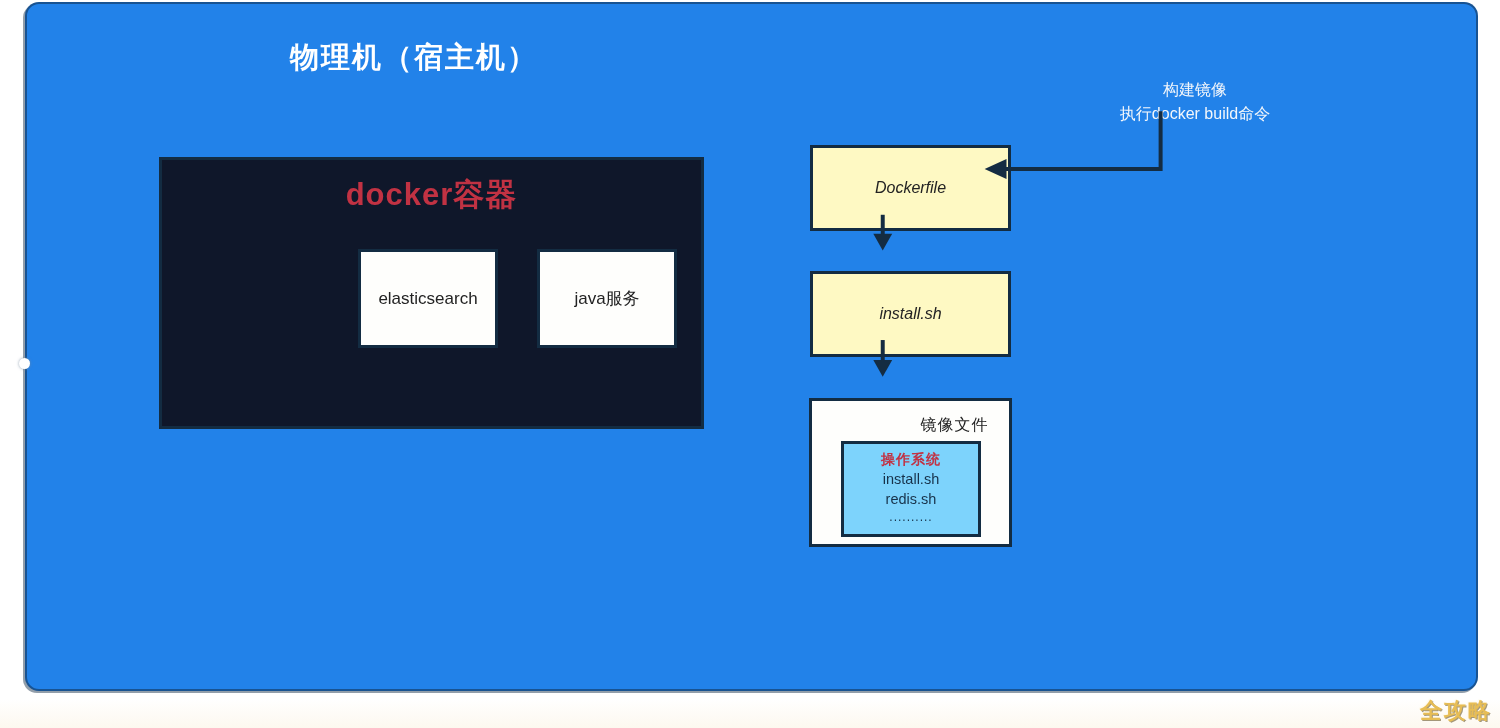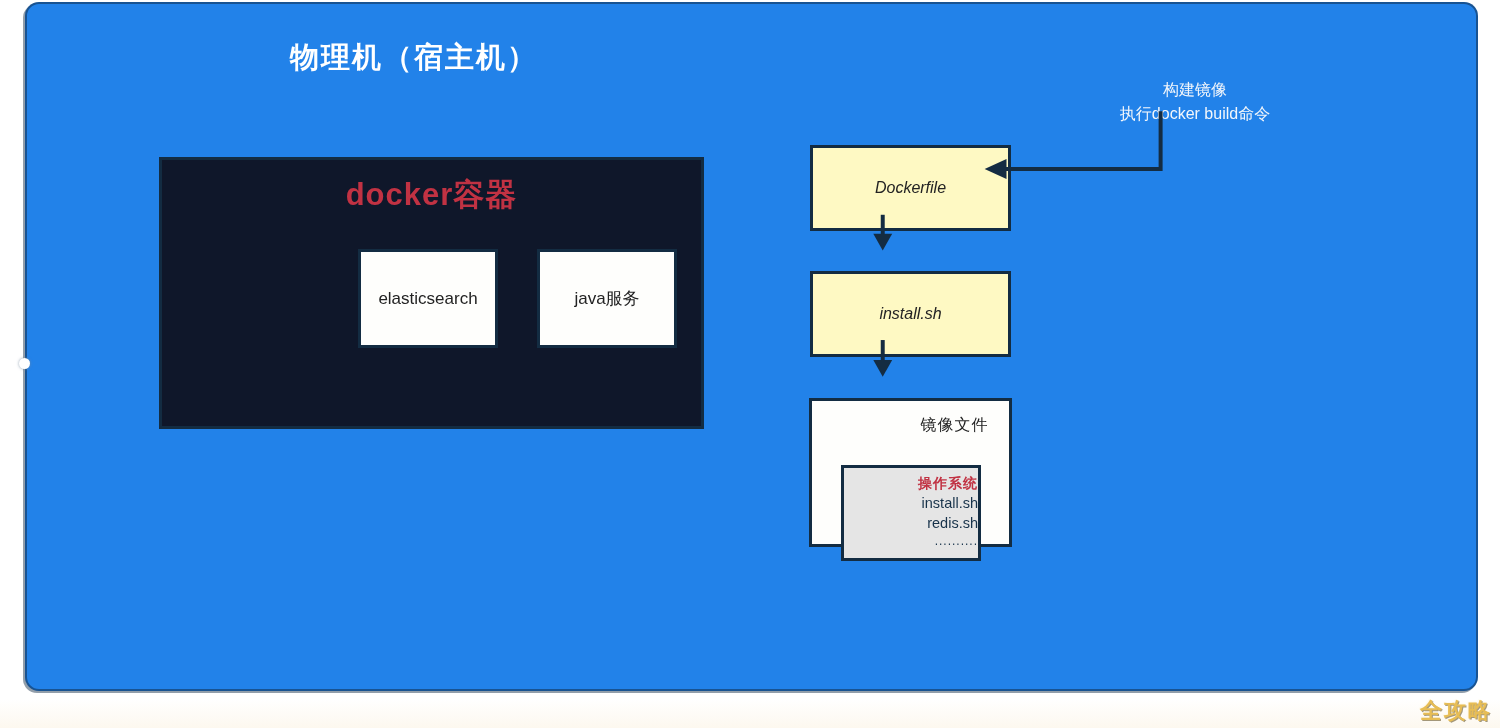--- a/index.html
+++ b/index.html
@@ -94,24 +94,23 @@
     text-align: center;
     font-size: 16px;
     color: #1d1d1d;
     letter-spacing: 1px;
     margin-left: 44px;
   }
   .os-box {
     position: absolute;
     left: 29px; top: 40px;
     width: 140px; height: 96px;
-    background: #e5e5e5;
-    border: 3px solid #132c42;
-    text-align: right;
-    margin-top: 24px;
+    background: #7dd3fc;
+    border: 3px solid #132c42;
+    text-align: center;
   }
   .os-label {
     margin-top: 7px;
     font-size: 14px;
     color: #c13243;
     font-weight: bold;
     letter-spacing: 1px;
   }
   .os-item {
     font-size: 14.5px;

